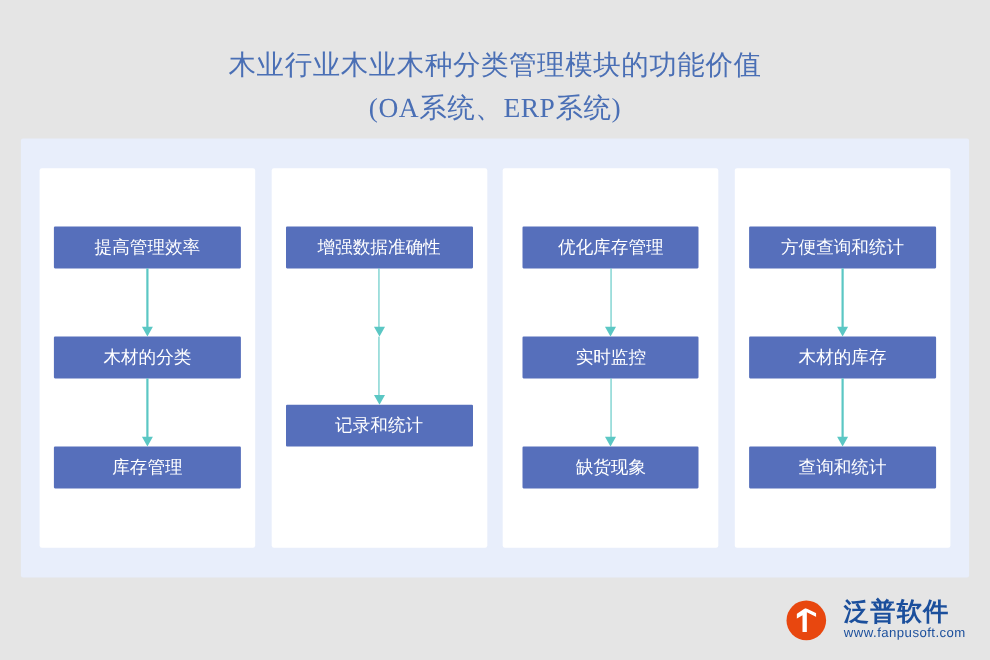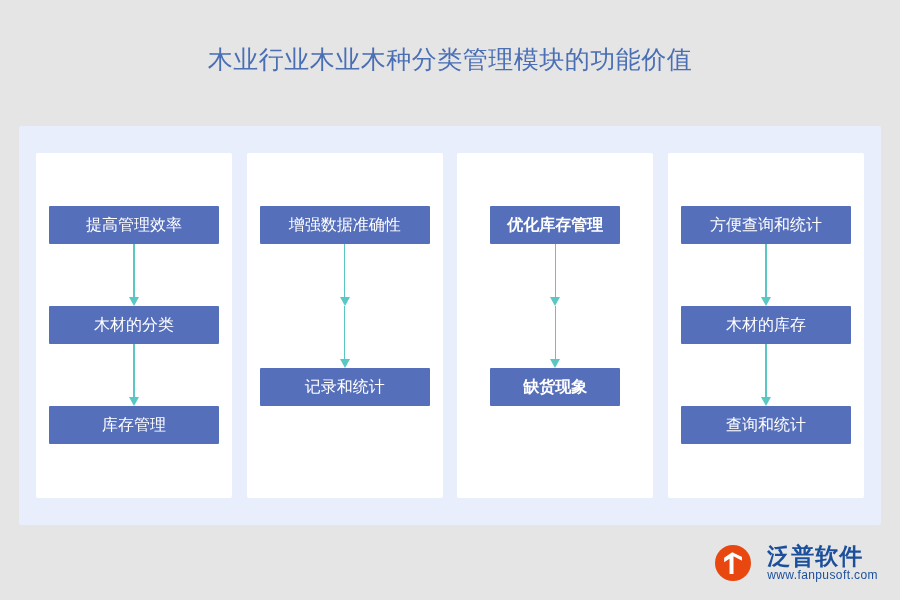--- a/index.html
+++ b/index.html
@@ -71,22 +71,21 @@
     color: #ffffff;
     display: flex;
     align-items: center;
     justify-content: center;
     font-size: 16px;
     font-family: "Liberation Serif", serif;
     border-radius: 1px;
     box-sizing: border-box;
   }
   .node.narrow {
-    width: 130px;
-    font-weight: bold;
+    width: 160px;
   }
   .connector {
     width: 2px;
     height: 62px;
     position: relative;
     display: flex;
     justify-content: center;
   }
   .connector .line {
     width: 1.5px;
@@ -102,20 +101,21 @@
     height: 0;
     border-left: 5px solid transparent;
     border-right: 5px solid transparent;
     border-top: 9px solid #5bc7c4;
   }
   .logo {
     position: absolute;
     right: 22px;
     bottom: 18px;
     display: flex;
+    align-items: center;
     gap: 16px;
   }
   .logo-mark {
     width: 36px;
     height: 36px;
     border-radius: 50%;
     background: #e8470f;
     position: relative;
     flex: none;
   }
@@ -148,20 +148,21 @@
     letter-spacing: 0.4px;
   }
 </style>
 </head>
 <body>
 
 <div class="page">
 
   <div class="title-block">
     <span class="title-line1">木业行业木业木种分类管理模块的功能价值</span>
+    <span class="title-line2">(OA系统、ERP系统)</span>
   </div>
 
   <div class="panel">
     <div class="columns">
 
       <div class="column">
         <div class="node">提高管理效率</div>
         <div class="connector">
           <div class="line"></div>
           <div class="arrow"></div>
@@ -186,20 +187,21 @@
         </div>
         <div class="node">记录和统计</div>
       </div>
 
       <div class="column">
         <div class="node narrow">优化库存管理</div>
         <div class="connector">
           <div class="line"></div>
           <div class="arrow"></div>
         </div>
+        <div class="node narrow">实时监控</div>
         <div class="connector">
           <div class="line"></div>
           <div class="arrow"></div>
         </div>
         <div class="node narrow">缺货现象</div>
       </div>
 
       <div class="column">
         <div class="node">方便查询和统计</div>
         <div class="connector">

